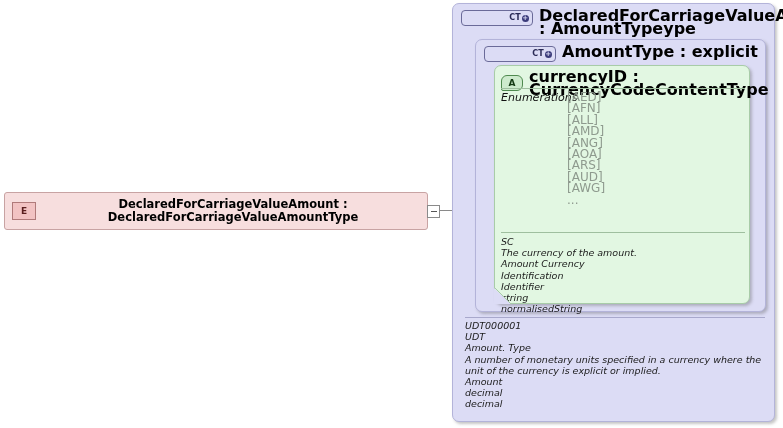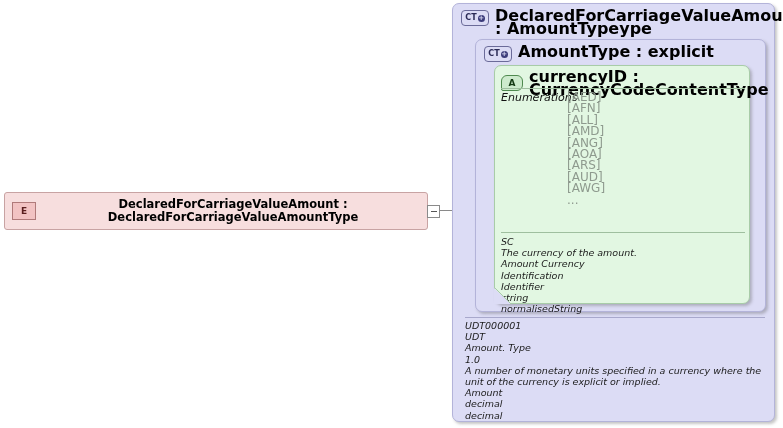--- a/index.html
+++ b/index.html
@@ -59,20 +59,21 @@
   #attr-box > .hdr{position:absolute;left:6px;top:4px;width:246px;align-items:center;}
 
   
   .ico-ct{
     flex:0 0 auto;width:26px;height:14px;border:1px solid #6b6b99;
     border-radius:4px;background:#dcdcf5;
     display:flex;align-items:center;justify-content:center;gap:1px;
     font-size:8px;font-weight:bold;line-height:1;color:#2a2a55;
     font-family:"DejaVu Sans","Liberation Sans",sans-serif;
     margin-top:1px;
+    padding-left:44px;
   }
   .ico-ct .plus{
     width:7px;height:7px;border-radius:50%;background:#3b3b7a;color:#dcdcf5;
     font-size:7px;display:flex;align-items:center;justify-content:center;
     line-height:7px;font-weight:bold;
   }
   .ico-a{
     flex:0 0 auto;width:20px;height:14px;border:1px solid #4f8a4f;
     border-radius:6px 6px 6px 2px;background:#cdebcd;
     display:flex;align-items:center;justify-content:center;
@@ -210,21 +211,20 @@
         <div class="corner-clip"></div>
         <div class="corner-diag"></div>
       </div>
     </div>
 
     <div id="outer-sep"></div>
     <div id="outer-doc">
         <div>UDT000001</div>
         <div>UDT</div>
         <div>Amount. Type</div>
-        <div>1.0</div>
         <div>A number of monetary units specified in a currency where the unit of the currency is explicit or implied.</div>
         <div>Amount</div>
         <div>decimal</div>
         <div>decimal</div>
       </div>
   </div>
 
 </div>
 
 </body></html>

